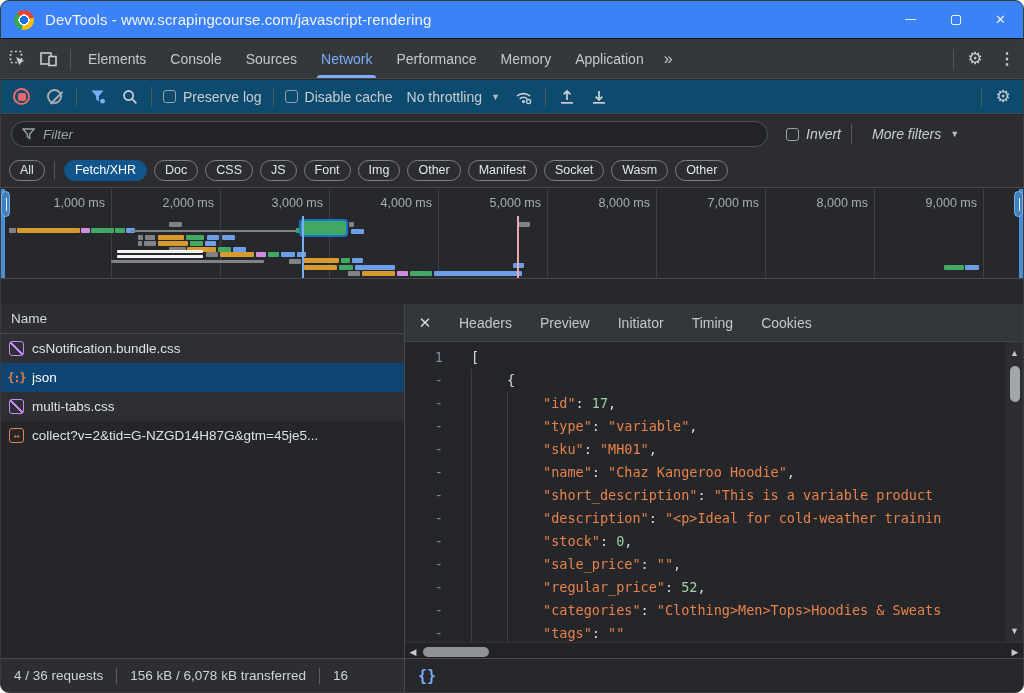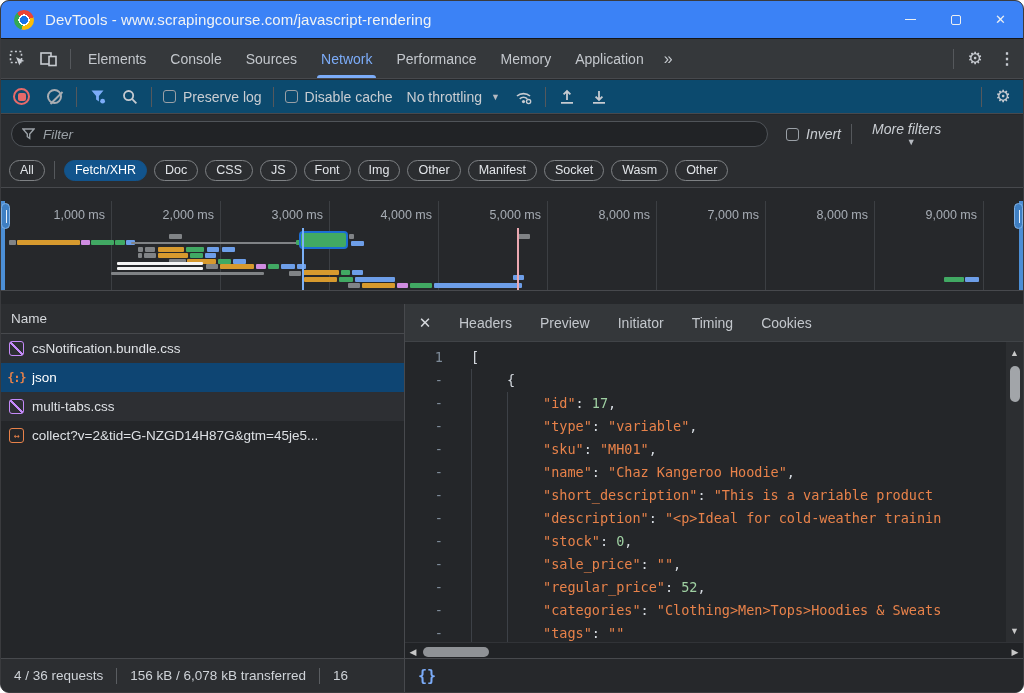--- a/index.html
+++ b/index.html
@@ -41,28 +41,28 @@
   .caret{font-size:9px;color:#b6bac0;margin-left:9px;}
   .toolbar-spacer{flex:1;}
   .tbgroup{display:flex;align-items:center;margin:0 6px;}
 
   
   .filter-area{position:absolute;left:0;top:114px;width:100%;height:73px;background:#2b2d30;border-bottom:1px solid #47494d;}
   .filter-row{display:flex;align-items:center;height:38px;padding:0 10px;font-style:italic;}
   .filter-input{flex:1;max-width:757px;height:26px;background:#212326;border:1px solid #505459;border-radius:13px;display:flex;align-items:center;padding:0 10px;color:#9aa0a6;}
   .filter-input .ph{font-size:13.5px;color:#9aa0a6;margin-left:8px;}
   .invert-wrap{display:flex;align-items:center;margin-left:18px;}
-  .morefilters{display:flex;align-items:center;color:#c9cdd2;font-size:14px;padding:0 10px;flex-direction:column;}
+  .morefilters{display:flex;align-items:center;color:#c9cdd2;font-size:14px;padding:0 10px;}
   .chips-row{display:flex;align-items:center;height:34px;padding:0 8px;gap:7px;}
   .chip{font-size:12.5px;color:#e2e5e9;border:1px solid #7e8184;border-radius:11px;padding:2.5px 10px;white-space:nowrap;}
   .chip.active{background:#12548c;border-color:#12548c;color:#ffffff;}
   .chip-sep{width:1px;height:18px;background:#55585c;margin:0 2px;}
 
   
-  .overview{position:absolute;left:0;top:188px;width:100%;height:90px;background:#26282b;border-bottom:1px solid #47494d;overflow:hidden;margin-top:12px;}
+  .overview{position:absolute;left:0;top:188px;width:100%;height:90px;background:#26282b;border-bottom:1px solid #47494d;overflow:hidden;}
   .gridline{position:absolute;top:0;width:1px;height:100%;background:#3c3f43;}
   .tick-label{position:absolute;top:7px;width:80px;text-align:right;font-size:12.5px;color:#a7adb5;}
   .wbar{position:absolute;border-radius:1px;}
   .selbar{box-shadow:0 0 0 2px #1c6fd4;border-radius:2px;}
   .evline{position:absolute;top:27px;bottom:0;width:1.5px;}
   .brush{position:absolute;top:0;width:4px;height:100%;background:#4c8fd6;}
   .brush.left{left:0;} .brush.right{right:0;}
   .brush-handle{position:absolute;top:2px;width:9px;height:26px;background:#3f7fc2;border:1px solid #7fb0e4;border-radius:5px;}
   .brush.left .brush-handle{left:0;} .brush.right .brush-handle{right:0;}
   .brush-handle i{position:absolute;left:50%;top:6px;width:1px;height:13px;background:#e8f0fa;}

